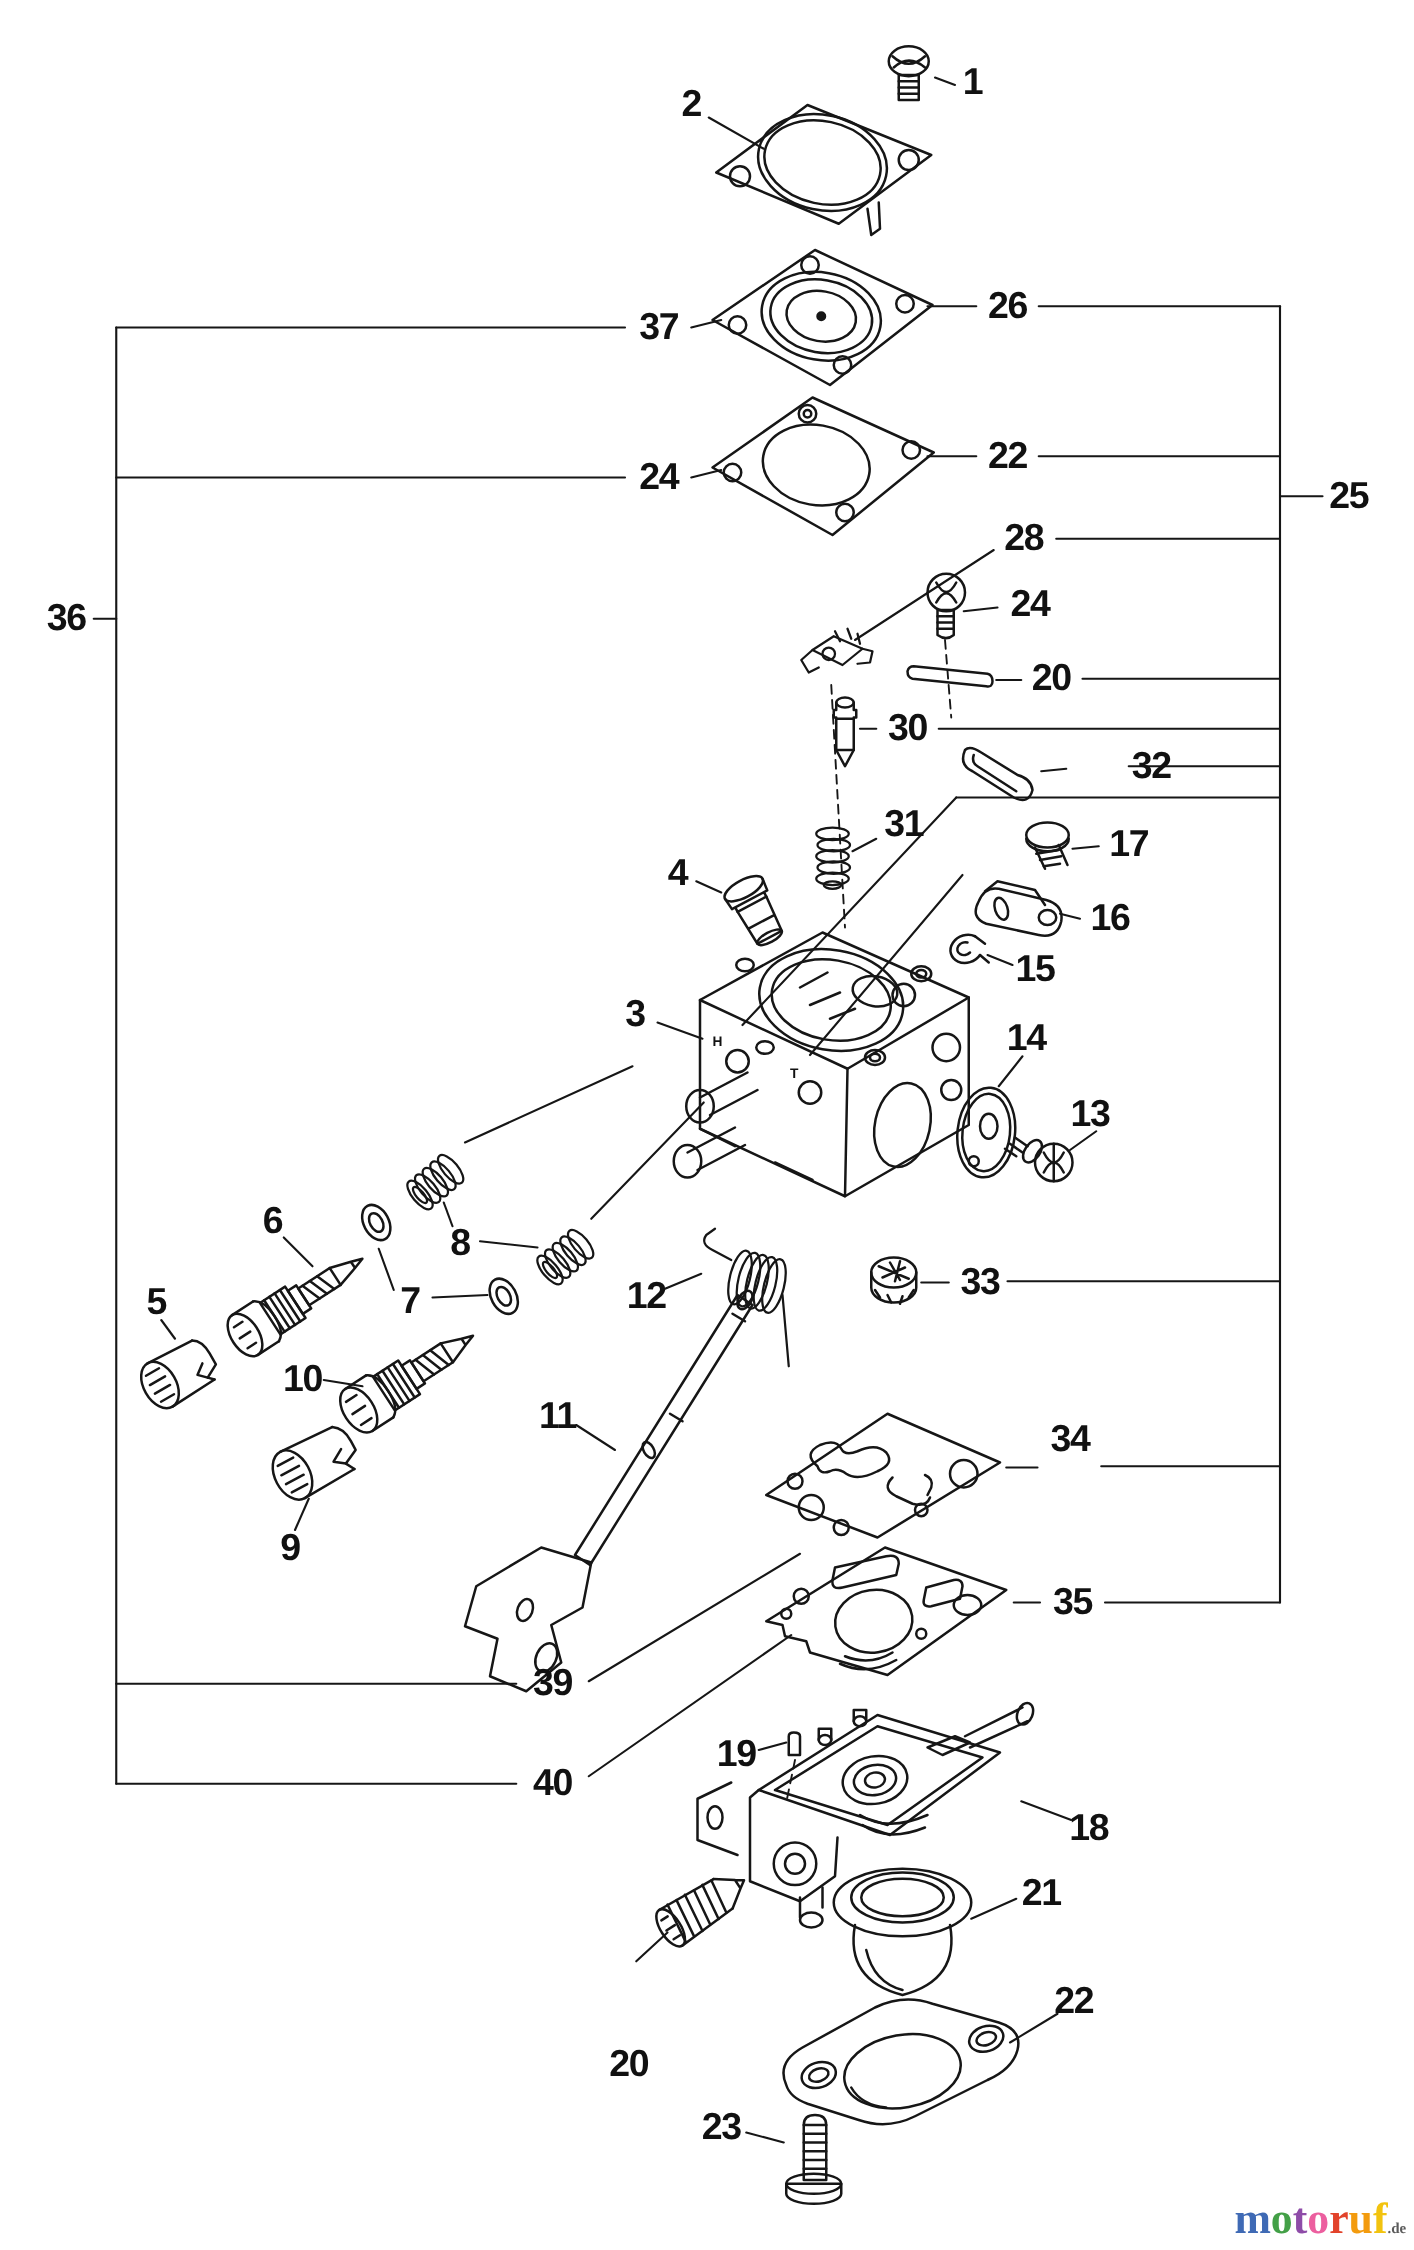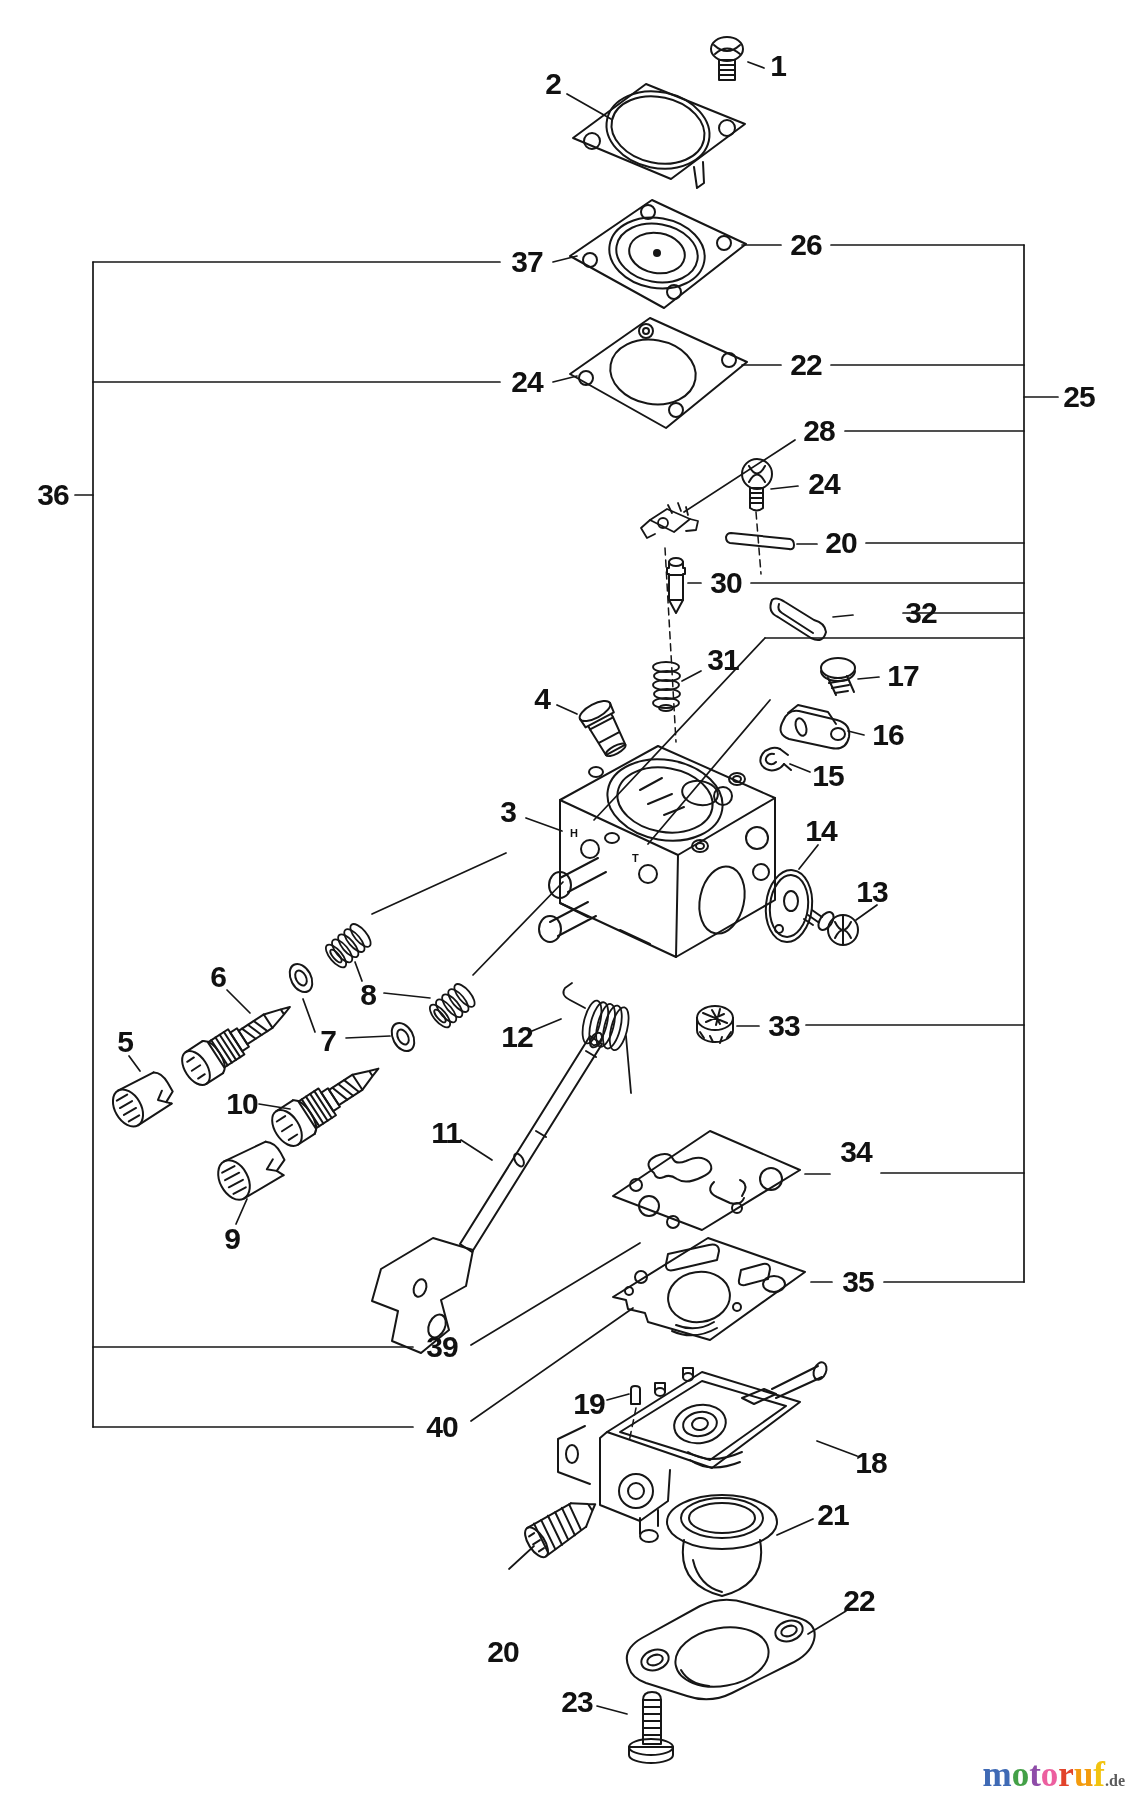--- a/index.html
+++ b/index.html
@@ -5,21 +5,21 @@
   html,body{margin:0;padding:0;background:#fff;}
   .stage{position:relative;width:1131px;height:1800px;background:#ffffff;overflow:hidden;
          font-family:"Liberation Sans",sans-serif;}
   .stage svg{position:absolute;left:0;top:0;}
   .co{position:absolute;transform:translate(-50%,-50%);
       font:700 30px "Liberation Sans",sans-serif;color:#111;letter-spacing:-1px;
       white-space:nowrap;user-select:none;}
   .logo{position:absolute;right:6px;bottom:8px;
         font-family:"Liberation Serif",serif;font-weight:700;font-size:35px;line-height:1;}
   .logo span{display:inline-block;}
-  .logo span.de{font-size:16px;vertical-align:baseline;}
+  .logo span.de{font-size:12px;vertical-align:baseline;}
   .art line,.art path,.art ellipse,.art circle,.art rect,.art polyline,.art polygon{vector-effect:non-scaling-stroke;}
   text.mark{font:700 11px "Liberation Sans",sans-serif;fill:#111;}
 </style>
 </head>
 <body>
 
 <div class="stage">
 
 <svg class="art" width="1131" height="1800" viewBox="0 0 1131 1800" fill="none" stroke="#161616" stroke-width="2" stroke-linecap="round" stroke-linejoin="round">
 

